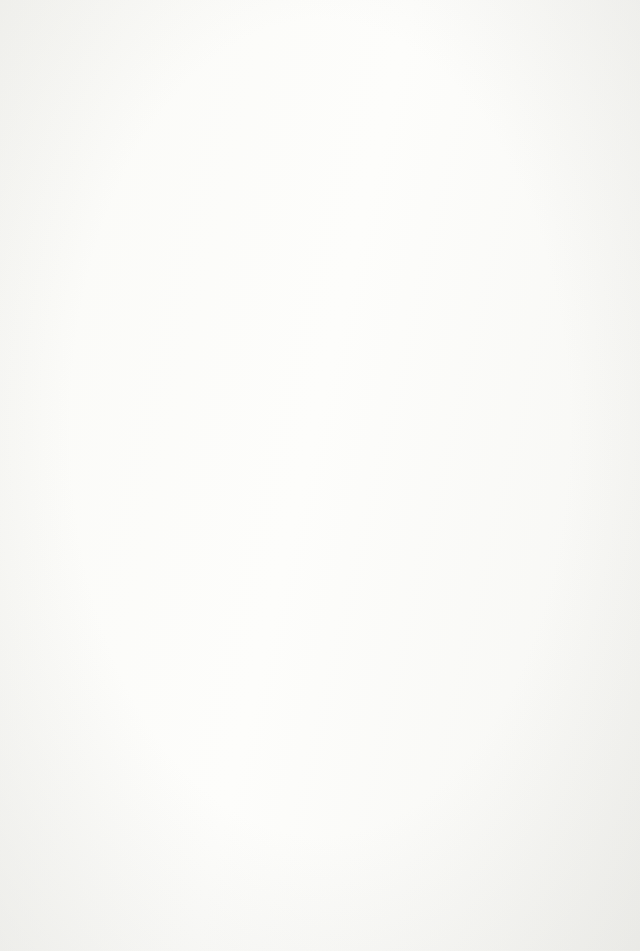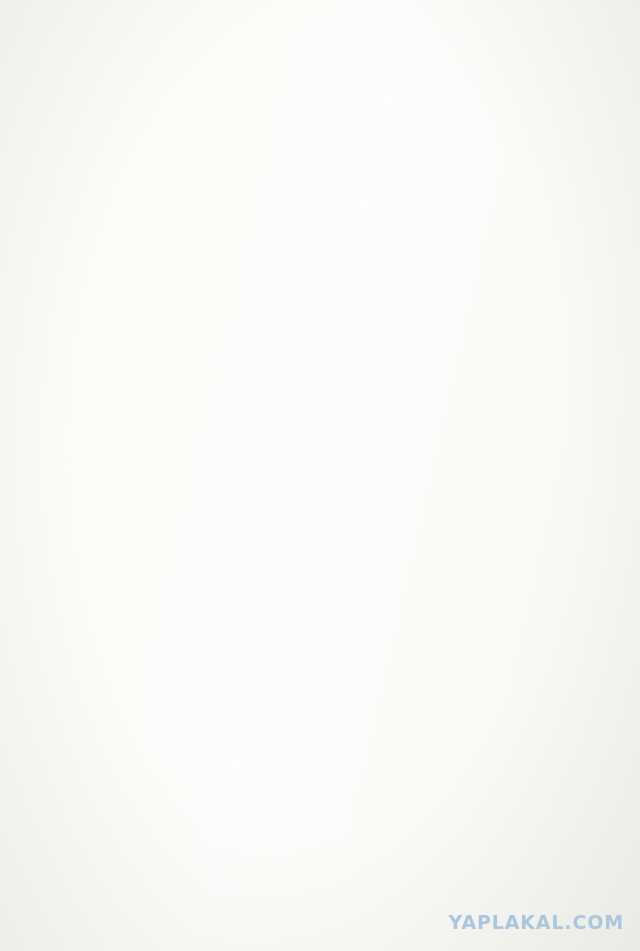--- a/index.html
+++ b/index.html
@@ -304,15 +304,14 @@
       </text>
       <text font-family="DejaVu Sans, sans-serif" font-size="7.2" fill="#4a78ba" opacity="0.85" letter-spacing="1.6">
         <textPath href="#arcBot" startOffset="50%" text-anchor="middle">МОСКВА</textPath>
       </text>
     </svg>
     <div id="stamp-text-a" style="top:45px; font-size:8px;">«Детская</div>
     <div id="stamp-text-b" style="top:58px; font-size:8px;">городская</div>
     <div id="stamp-text-c" style="top:71px; font-size:8px;">поликлиника №</div>
   </div>
 
-  <div id="watermark">YAPLAKAL.COM</div>
 
 </div>
 
 </body></html>

